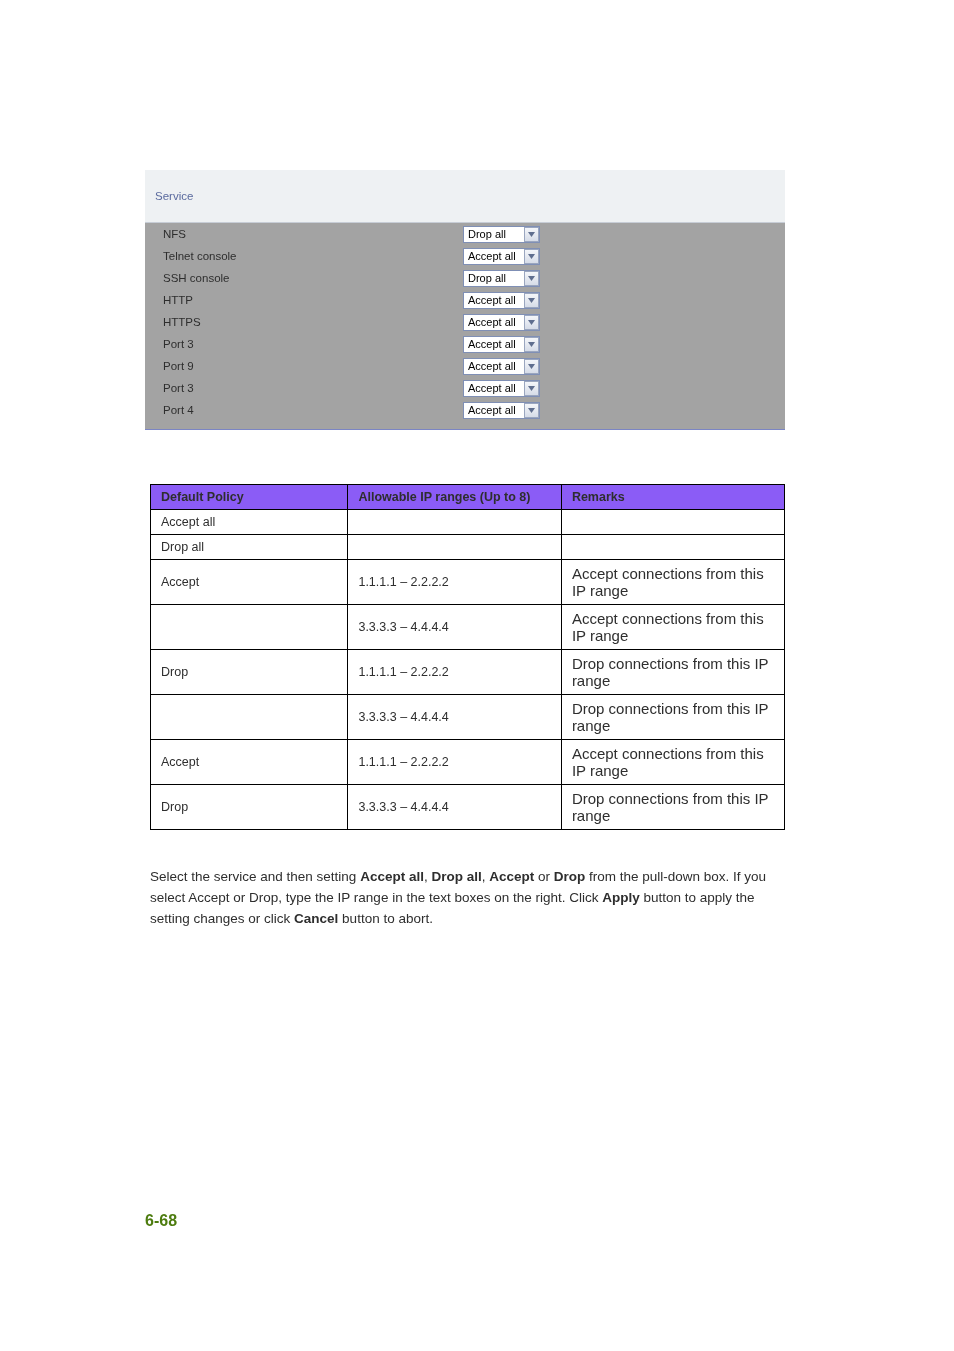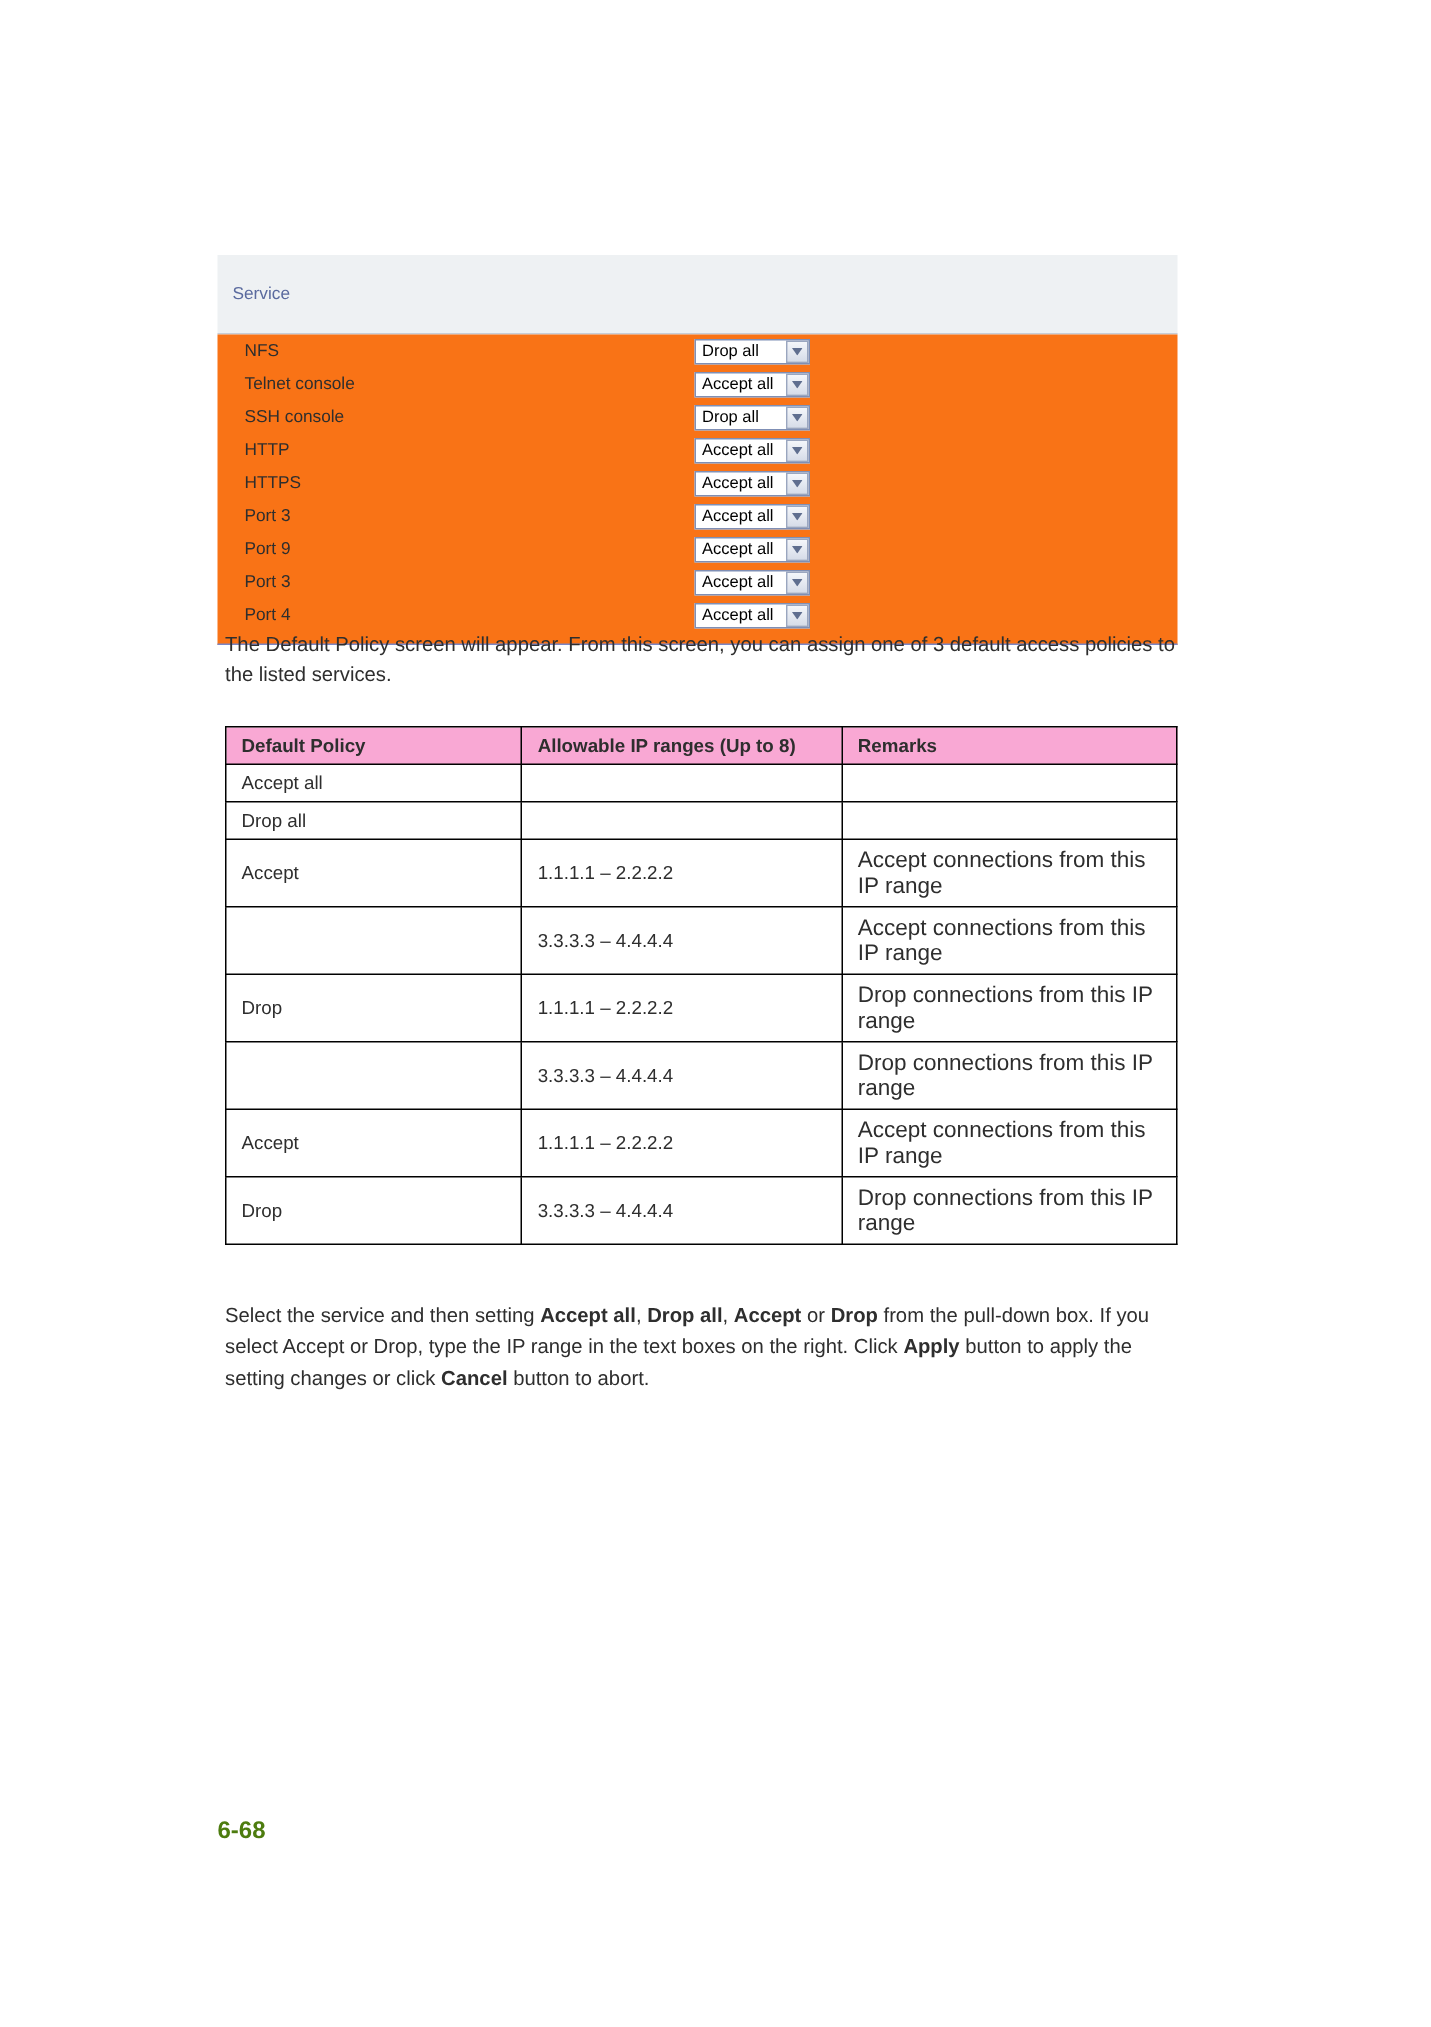--- a/index.html
+++ b/index.html
@@ -29,21 +29,21 @@
   .svc-header {
     background: #eef1f3;
     border-bottom: 1px solid #c7cdd6;
     padding: 20px 10px;
     font-size: 11.5px;
     color: #5a6a9e;
   }
   .svc-body {
     border-bottom: 1px solid #7b85c4;
     padding-bottom: 8px;
-    background: #f97316;
+    background: #a3a3a3;
   }
   .svc-row {
     display: flex;
     align-items: center;
     height: 22px;
   }
   .svc-label {
     width: 300px;
     padding-left: 18px;
     font-size: 11.5px;
@@ -101,21 +101,21 @@
     color: #2e2e2e;
   }
   .policy-table th, .policy-table td {
     border: 1px solid #000;
     padding: 5px 10px;
     vertical-align: middle;
     text-align: left;
   }
   .policy-table th {
     font-weight: bold;
-    background: #f9a8d4;
+    background: #8b5cf6;
   }
   .policy-table th.col-a { width: 184px; }
   .policy-table th.col-b { width: 200px; margin-left: 48px; }
   .policy-table th.col-c { width: 209px; }
   .policy-table td.col-c { font-size: 15px; }
 
   
   .footer-note {
     position: absolute;
     left: 150px;
@@ -240,21 +240,20 @@
           <span class="svc-select-btn">
             <svg width="7" height="5" viewBox="0 0 7 5">
                 <path d="M0 0 L7 0 L3.5 5 Z" fill="#5f6e8f"></path>
               </svg>
           </span>
         </div>
       </div>
     </div>
   </div>
 
-  <div class="para" style="left:150px; top:420px; width:640px;">The Default Policy screen will appear. From this screen, you can assign one of 3 default access policies to the listed services.</div>
 
   <table class="policy-table">
     <thead>
       <tr>
         <th class="col-a">Default Policy</th>
         <th class="col-b">Allowable IP ranges (Up to 8)</th>
         <th class="col-c">Remarks</th>
       </tr>
     </thead>
     <tbody>

